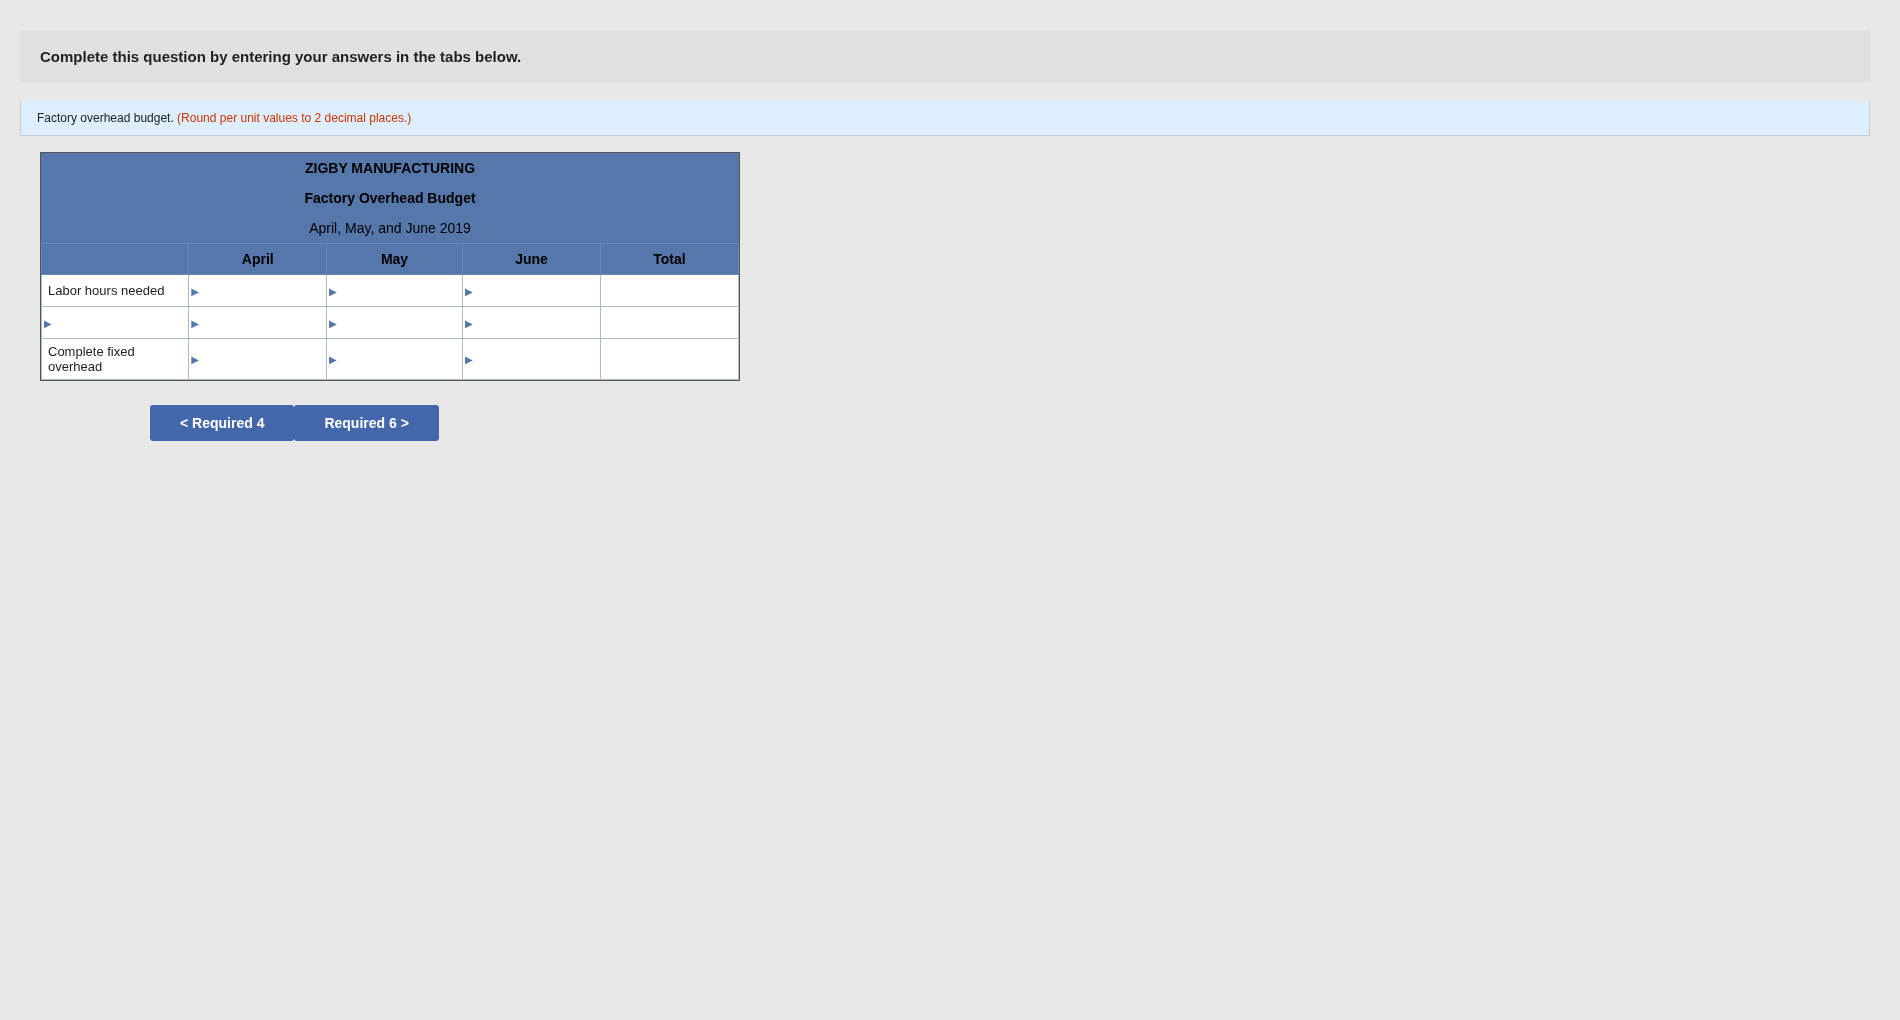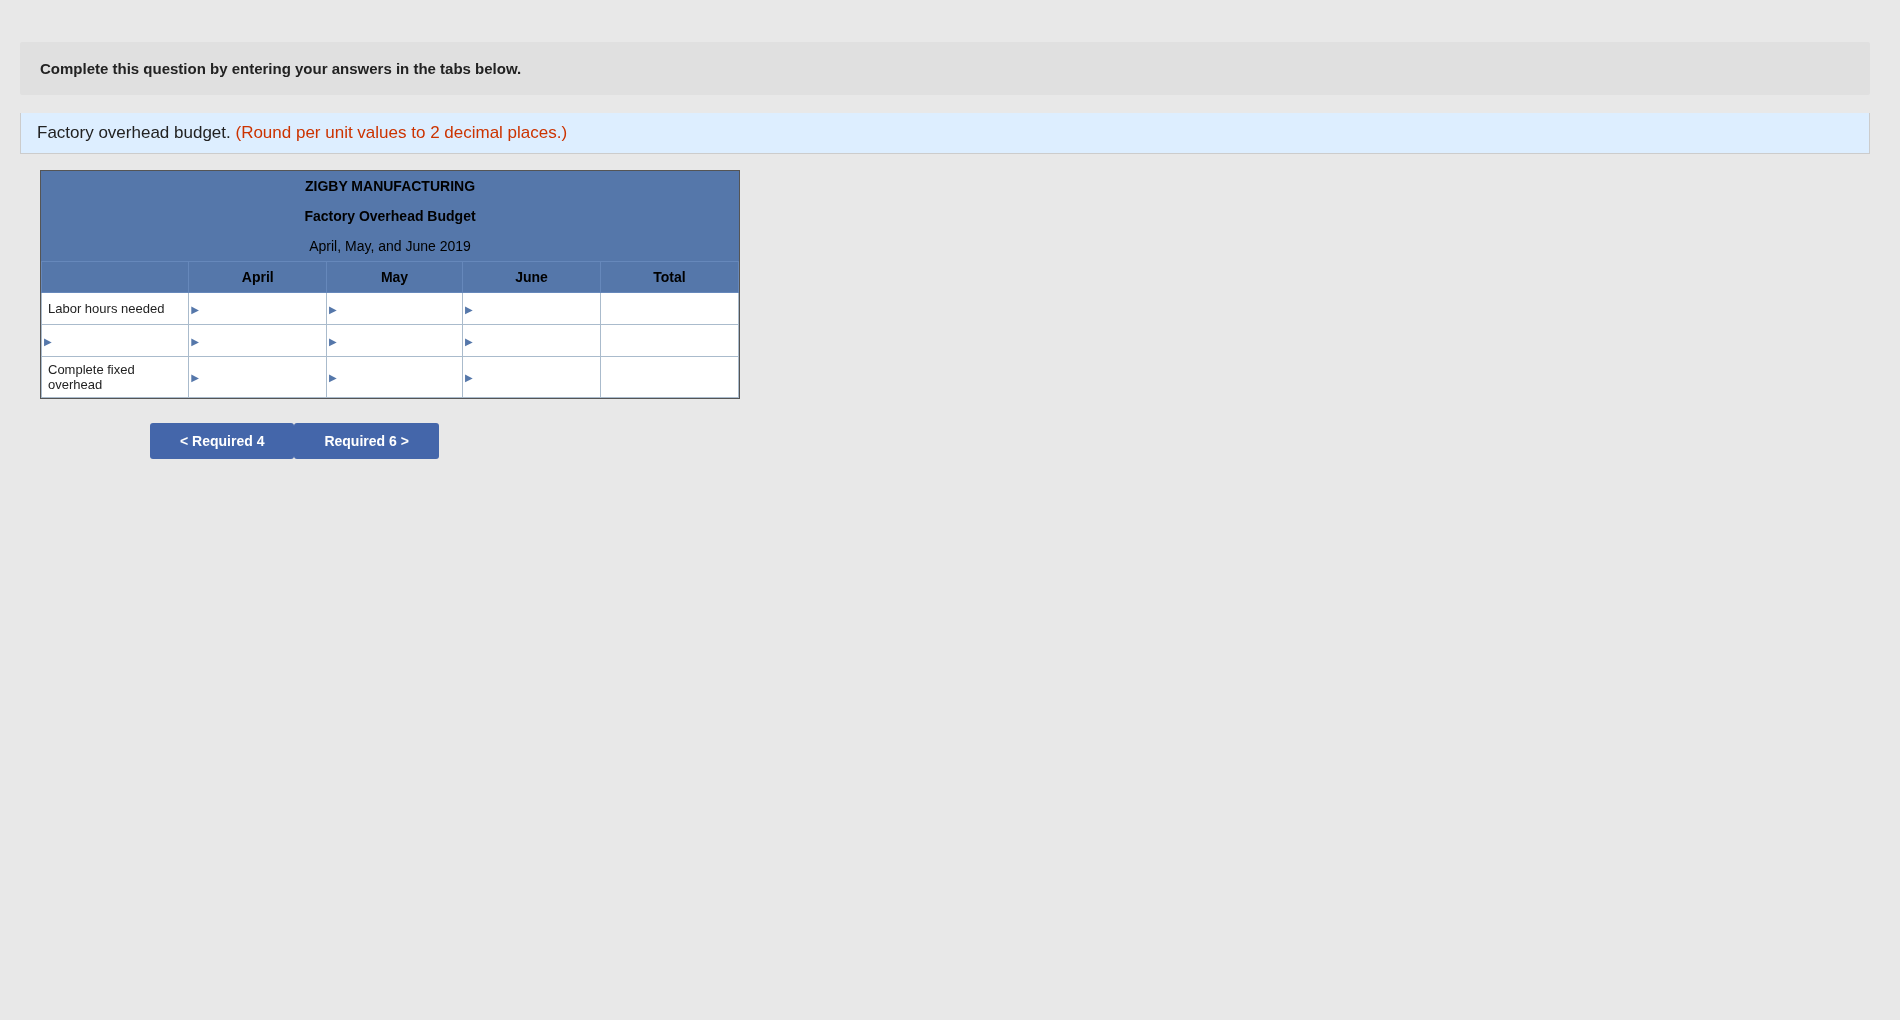--- a/index.html
+++ b/index.html
@@ -7,21 +7,21 @@
       background: #e8e8e8;
       font-family: Arial, sans-serif;
       font-size: 14px;
       color: #222;
       min-height: 1020px;
       width: 1900px;
     }
 
     .outer-wrapper {
       background: #e8e8e8;
-      padding: 42px 30px 30px 20px;
+      padding: 30px 30px 30px 20px;
     }
 
     .instruction-bar {
       background: #e0e0e0;
       padding: 18px 20px;
       font-weight: bold;
       font-size: 15px;
       margin-bottom: 18px;
       border-radius: 2px;
     }
@@ -55,21 +55,21 @@
       margin: -1px;
       position: relative;
       z-index: 2;
     }
 
     .info-bar {
       background: #ddeeff;
       border: 1px solid #ccc;
       border-top: none;
       padding: 10px 16px;
-      font-size: 17px;
+      font-size: 12px;
     }
 
     .info-bar .red-text {
       color: #cc3300;
     }
 
     .main-content {
       margin-top: 16px;
       display: flex;
       flex-direction: column;

